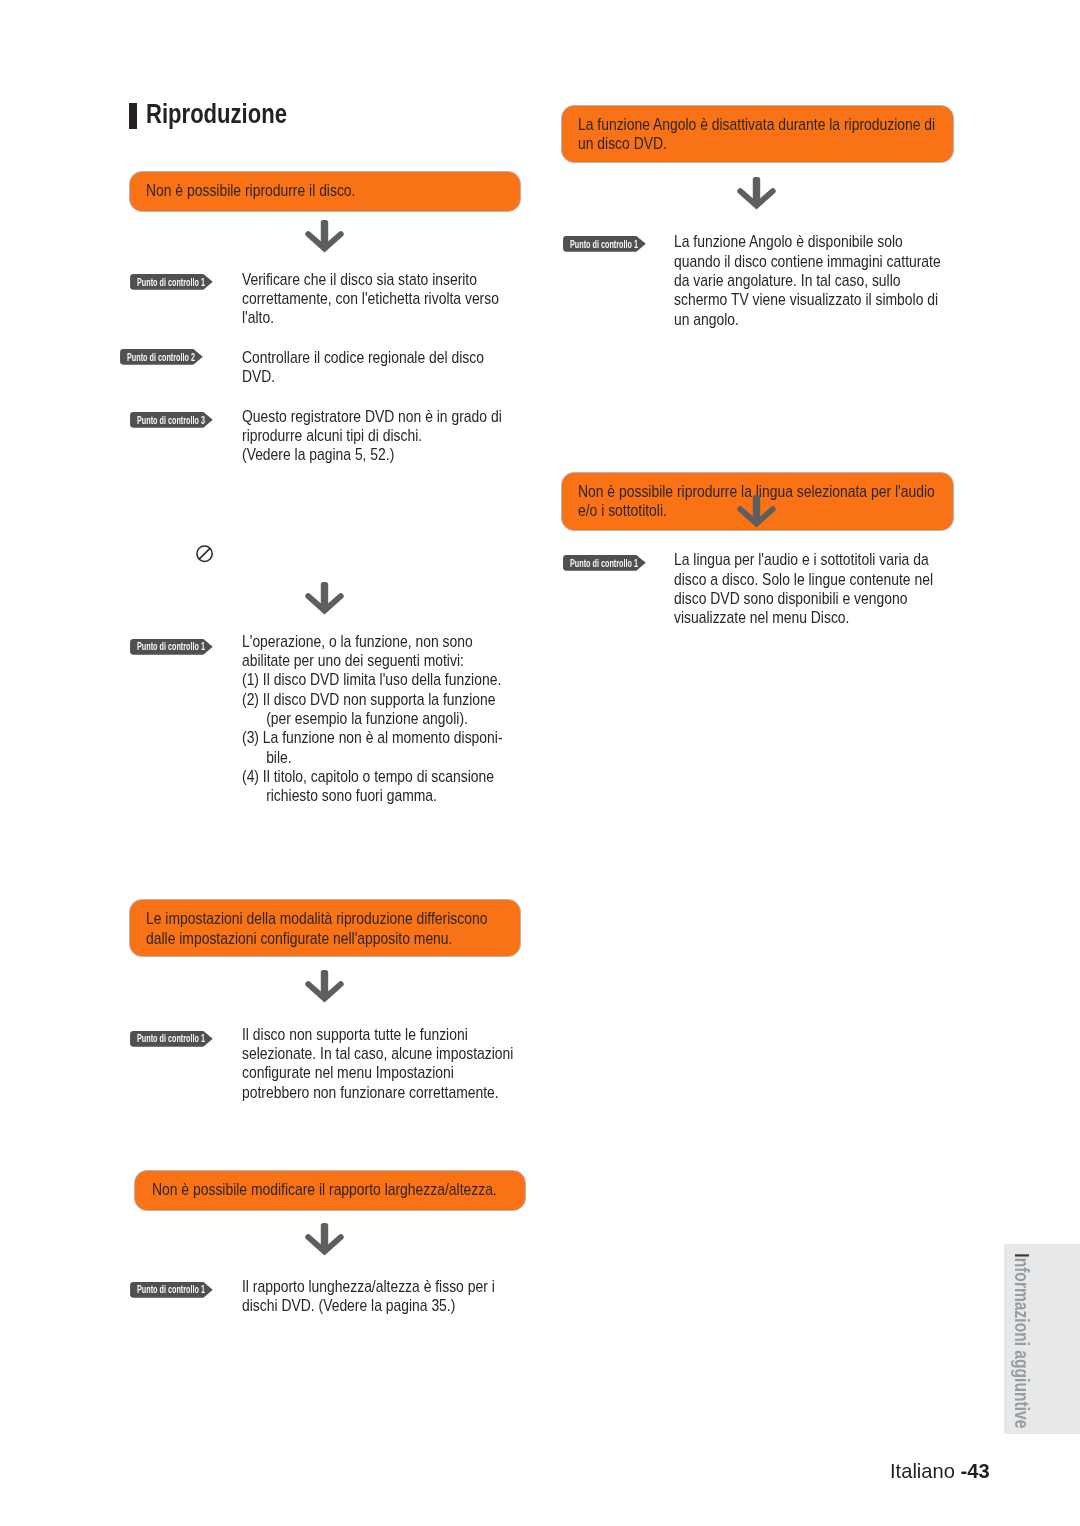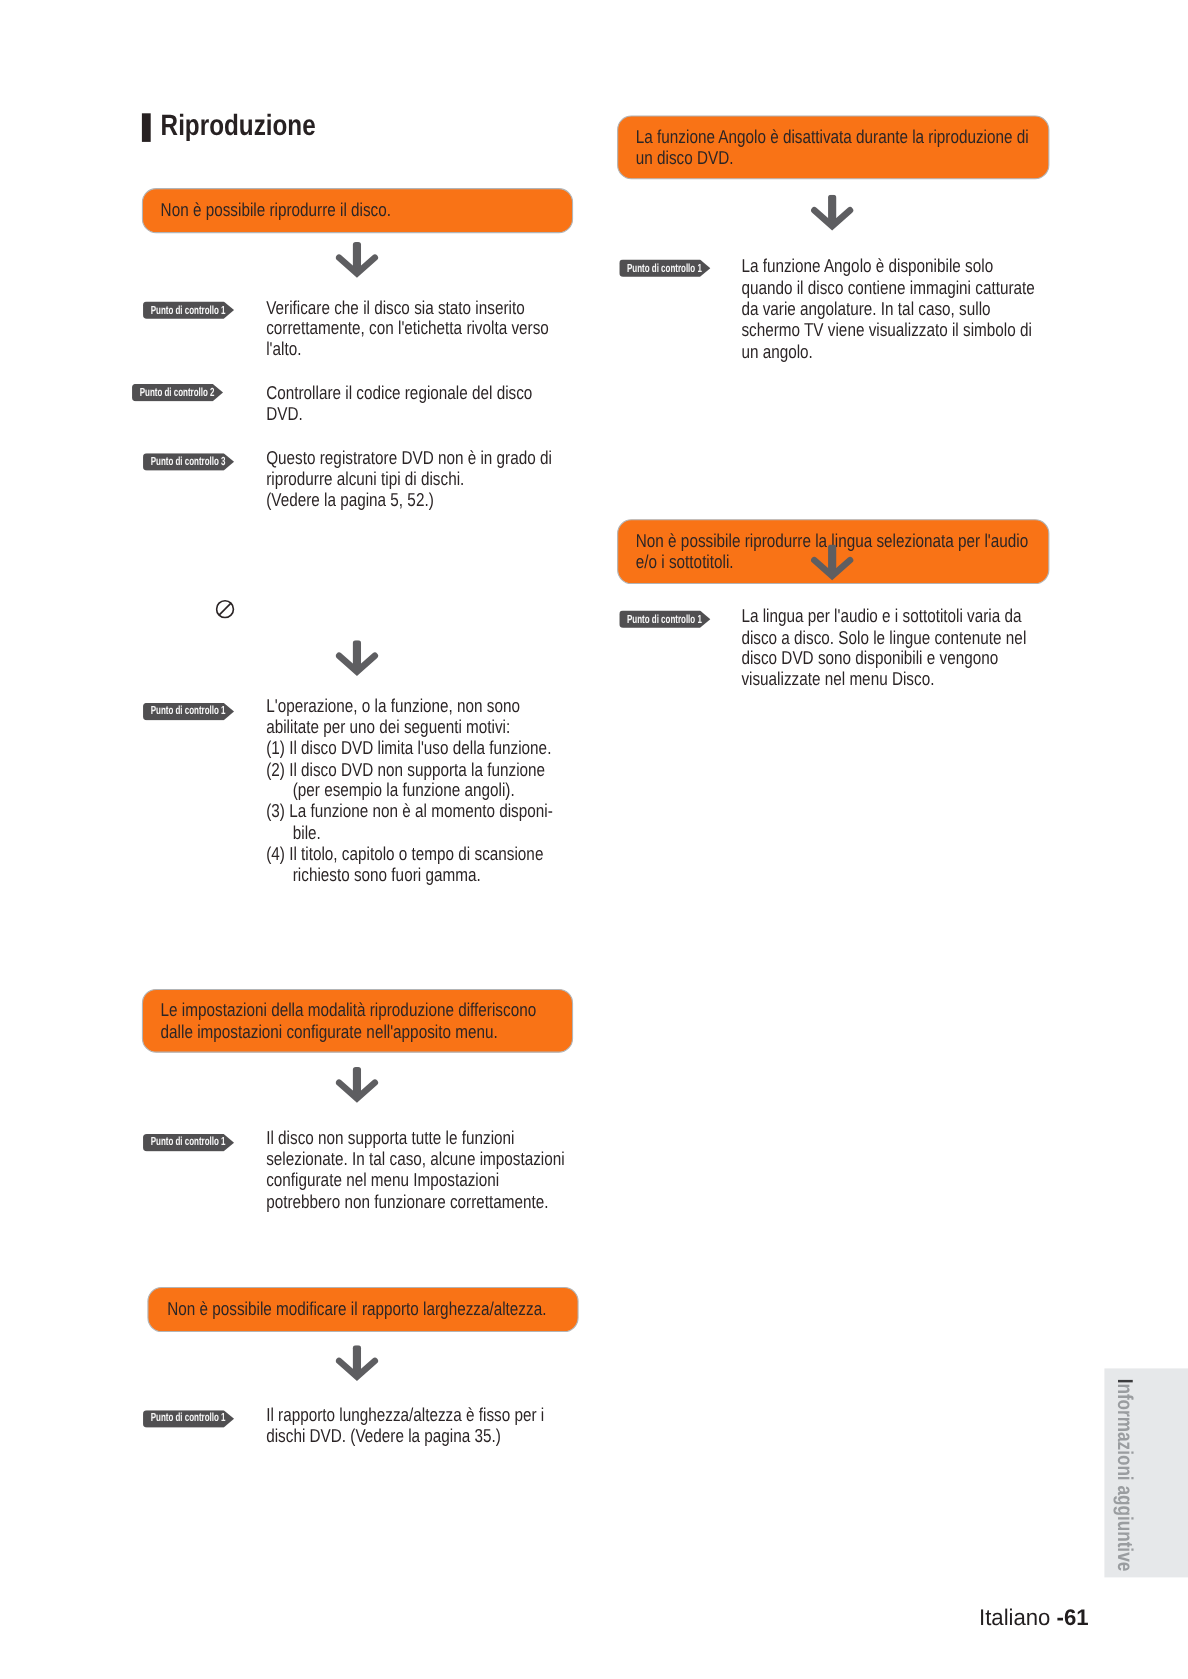--- a/index.html
+++ b/index.html
@@ -222,16 +222,16 @@
     <span>disco a disco. Solo le lingue contenute nel</span><br>
     <span>disco DVD sono disponibili e vengono</span><br>
     <span>visualizzate nel menu Disco.</span>
   </div>
 
   <div id="sidetab" style="left:1003.9px;top:1243.9px;width:76.1px;height:189.9px;">
     <div class="vt" style="transform:rotate(90deg) translate(9.3px,-28px) scaleX(0.8);"><span class="ini">I</span><span>nformazioni aggiuntive</span></div>
   </div>
 
   <div id="footer" style="left:889.8px;top:1458.5px;">
-    <span>Italiano </span><span class="num">-61</span>
+    <span>Italiano </span><span class="num">-43</span>
   </div>
 
 </div>
 
 </body></html>

